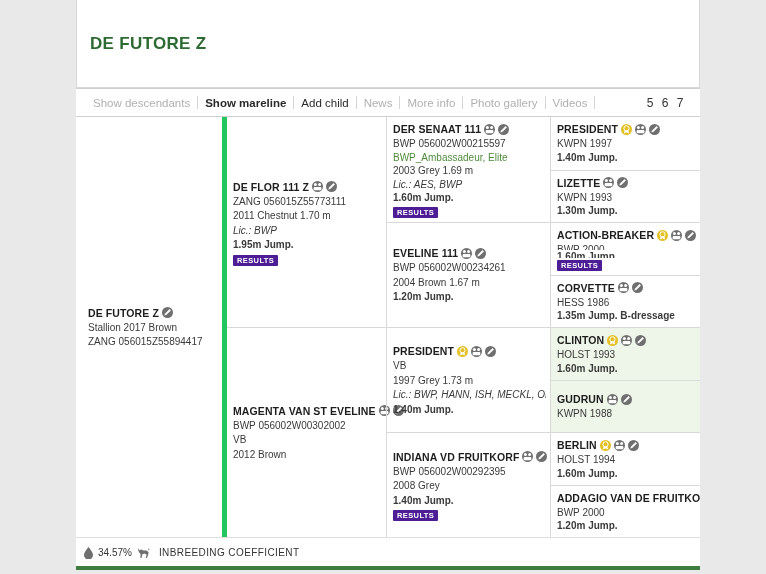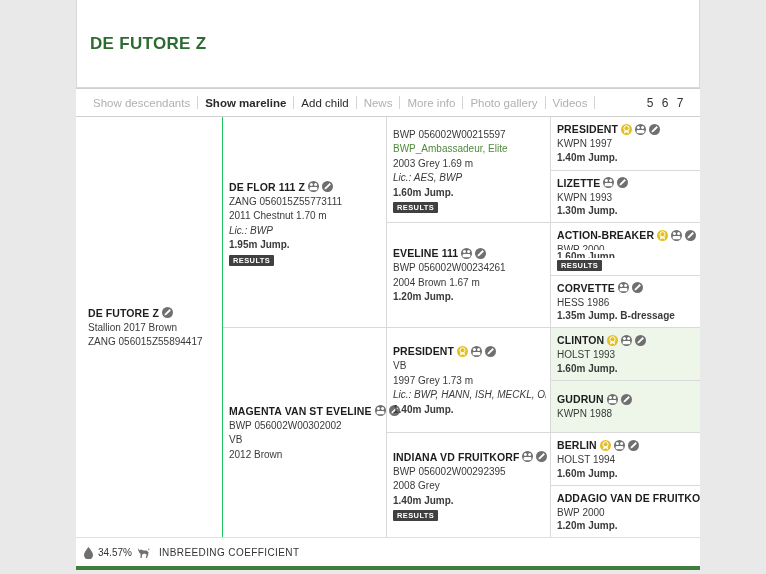--- a/index.html
+++ b/index.html
@@ -71,21 +71,21 @@
   
   .ped {
     position: relative;
     display: flex;
     height: 420px;
     padding-left: 6px;
     background: #fff;
   }
   .col { position: relative; }
   .col1 { width: 146px; }
-  .col2 { width: 164px; border-left: 1px solid #22c55e; }
+  .col2 { width: 164px; border-left: 5px solid #22c55e; }
   .col3 { width: 164px; border-left: 1px solid #d9d9d9; }
   .col4 { width: 150px; border-left: 1px solid #d9d9d9; }
   .cell {
     position: relative;
     padding: 6px 4px 4px 6px;
     display: flex;
     flex-direction: column;
     justify-content: center;
   }
   .cell.sep { border-top: 1px solid #d9d9d9; }
@@ -108,21 +108,21 @@
     color: #3a3a3a;
     line-height: 14.5px;
     white-space: nowrap;
     overflow: hidden;
   }
   .line.green { color: #4f8b3b; }
   .line.ital { font-style: italic; color: #3a3a3a; }
   .line.bold { font-weight: bold; }
   .results {
     display: inline-block;
-    background: #404040;
+    background: #4c1d95;
     color: #fff;
     font-size: 7.5px;
     font-weight: bold;
     letter-spacing: .4px;
     padding: 1px 4px 1px 4px;
     margin-top: 2px;
     width: fit-content;
     border-radius: 1px;
   }
   
@@ -240,20 +240,35 @@
                 </svg>
               </span>
             </div>
             <div class="line">BWP 056002W00302002</div>
             <div class="line">VB</div>
             <div class="line">2012 Brown</div>
           </div>
         </div>
       <div class="col col3" id="col3">
           <div class="cell" style="height: 105px;">
+            <div class="nameline">
+              <span class="hname">DER SENAAT 111</span>
+              <span class="badge grey">
+                <svg width="11" height="11" viewBox="0 0 11 11">
+                  <circle cx="3.4" cy="3.6" r="1.5" fill="#fff"></circle>
+                  <circle cx="7.6" cy="3.6" r="1.5" fill="#fff"></circle>
+                  <rect x="1.6" y="6" width="7.8" height="3.2" rx="1.2" fill="#fff"></rect>
+                </svg>
+              </span>
+              <span class="badge grey">
+                <svg width="11" height="11" viewBox="0 0 11 11">
+                  <path d="M7.6 2.1 L8.9 3.4 L4.2 8.1 L2.4 8.6 L2.9 6.8 Z" fill="#fff"></path>
+                </svg>
+              </span>
+            </div>
             <div class="line">BWP 056002W00215597</div>
             <div class="line green">BWP_Ambassadeur, Elite</div>
             <div class="line">2003 Grey 1.69 m</div>
             <div class="line ital">Lic.: AES, BWP</div>
             <div class="line bold">1.60m Jump.</div>
             <div class="results">RESULTS</div>
           </div>
           <div class="cell sep" style="height: 105px;">
             <div class="nameline">
               <span class="hname">EVELINE 111</span>

